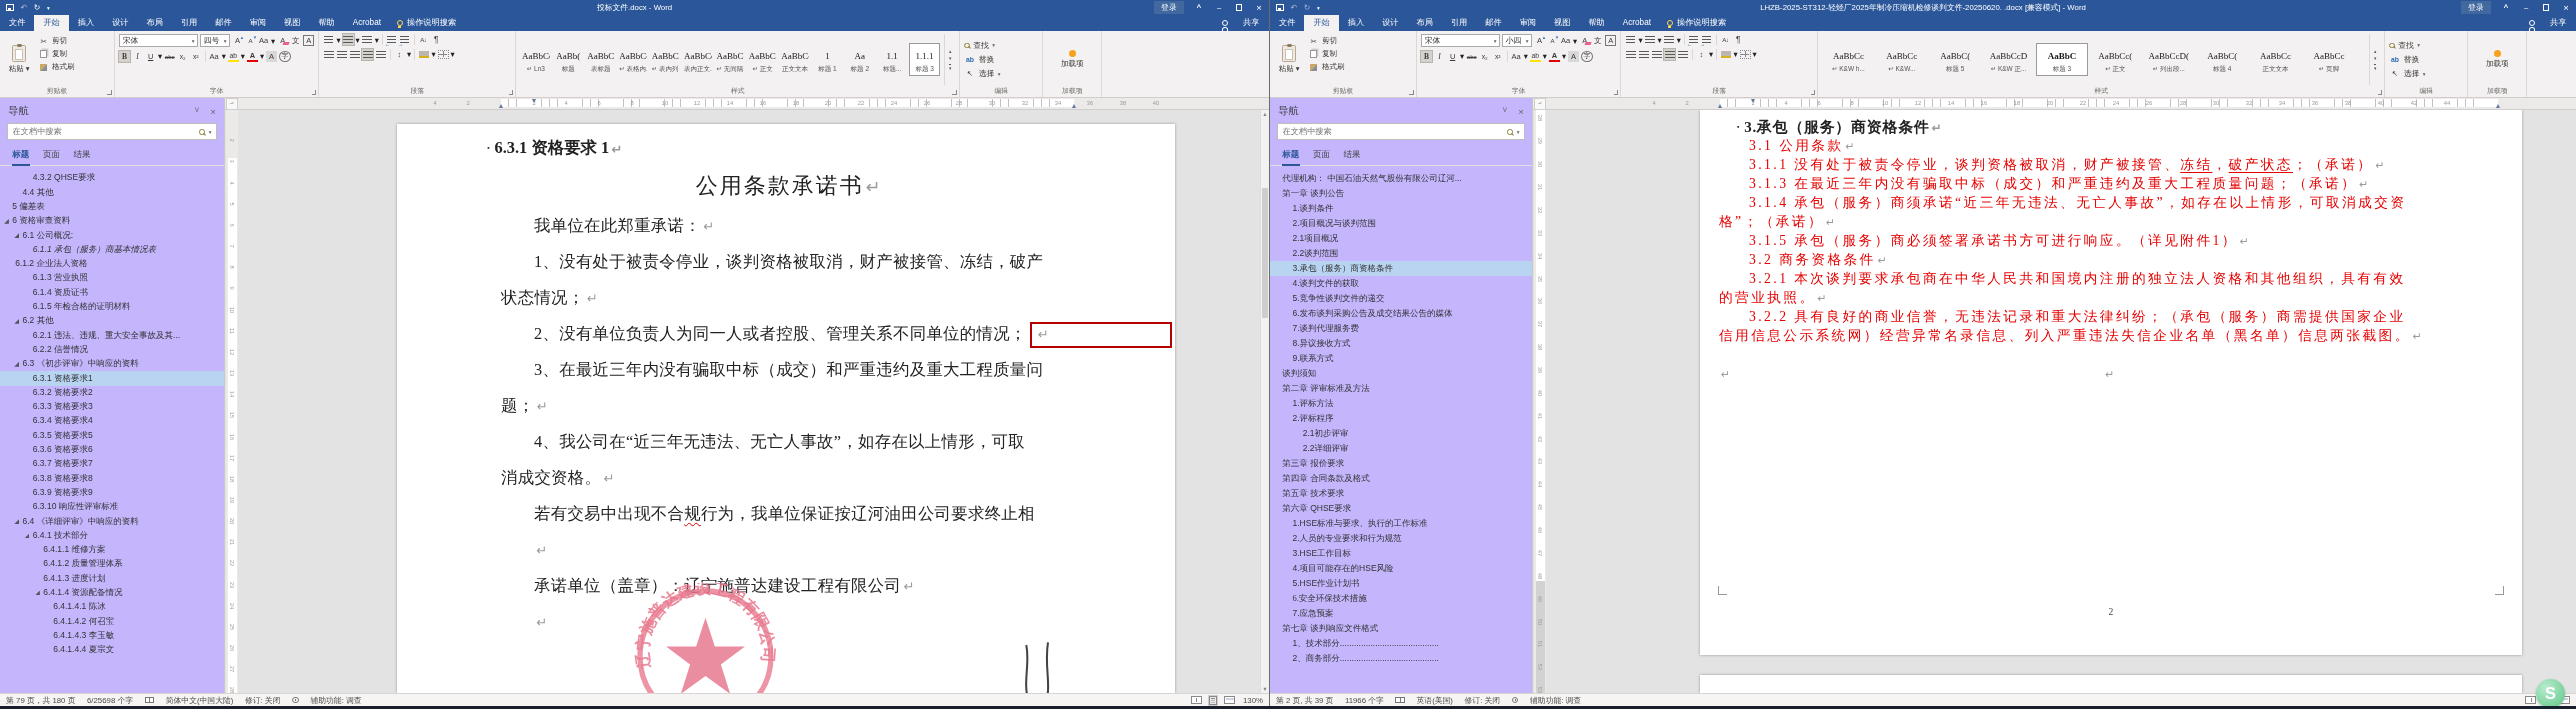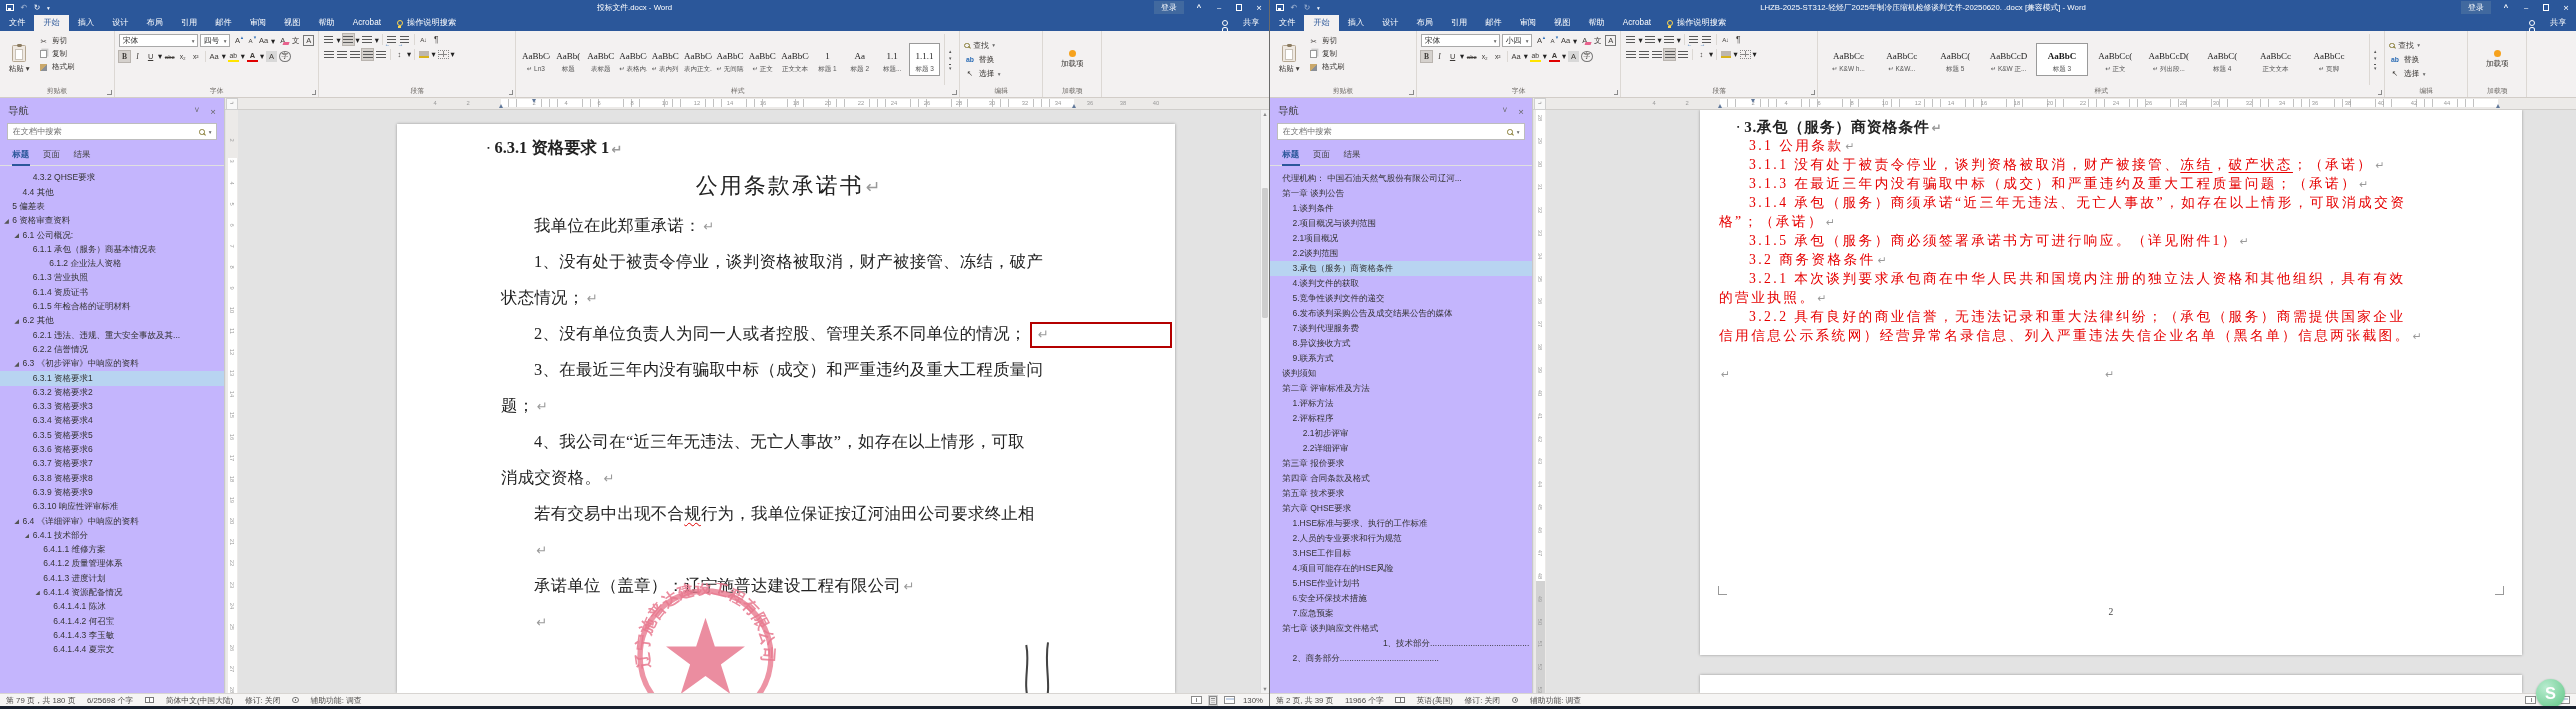--- a/index.html
+++ b/index.html
@@ -516,25 +516,25 @@
           <span class="nvt">5 偏差表</span>
         </div>
         <div class="nv" style="padding-left: 4.1px;">
           <span class="tri"></span>
           <span class="nvt">6 资格审查资料</span>
         </div>
         <div class="nv" style="padding-left: 14.3px;">
           <span class="tri"></span>
           <span class="nvt">6.1 公司概况:</span>
         </div>
-        <div class="nv" style="padding-left: 24.6px;">
+        <div class="nv" style="padding-left: 24.6px; font-style: italic;">
           <span class="tri" style="visibility: hidden;"></span>
           <span class="nvt">6.1.1 承包（服务）商基本情况表</span>
         </div>
-        <div class="nv" style="padding-left: 41px;">
+        <div class="nv" style="padding-left: 7px;">
           <span class="tri" style="visibility: hidden;"></span>
           <span class="nvt">6.1.2 企业法人资格</span>
         </div>
         <div class="nv" style="padding-left: 24.6px;">
           <span class="tri" style="visibility: hidden;"></span>
           <span class="nvt">6.1.3 营业执照</span>
         </div>
         <div class="nv" style="padding-left: 24.6px;">
           <span class="tri" style="visibility: hidden;"></span>
           <span class="nvt">6.1.4 资质证书</span>
@@ -1157,21 +1157,21 @@
           <span class="nvt">6.安全环保技术措施</span>
         </div>
         <div class="nv" style="padding-left: 14.3px;">
           <span class="tri" style="visibility: hidden;"></span>
           <span class="nvt">7.应急预案</span>
         </div>
         <div class="nv" style="padding-left: 4.1px;">
           <span class="tri" style="visibility: hidden;"></span>
           <span class="nvt">第七章 谈判响应文件格式</span>
         </div>
-        <div class="nv" style="padding-left: 14.3px; justify-content: flex-end;">
+        <div class="nv" style="padding-left: 14.3px;">
           <span class="tri" style="visibility: hidden;"></span>
           <span class="nvt">1、技术部分..........................................</span>
         </div>
         <div class="nv" style="padding-left: 14.3px;">
           <span class="tri" style="visibility: hidden;"></span>
           <span class="nvt">2、商务部分..........................................</span>
         </div>
       </div>
   </div>
 

